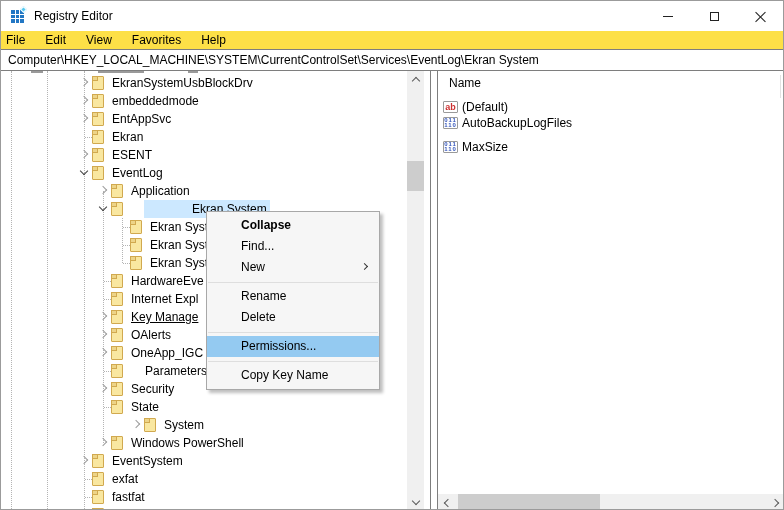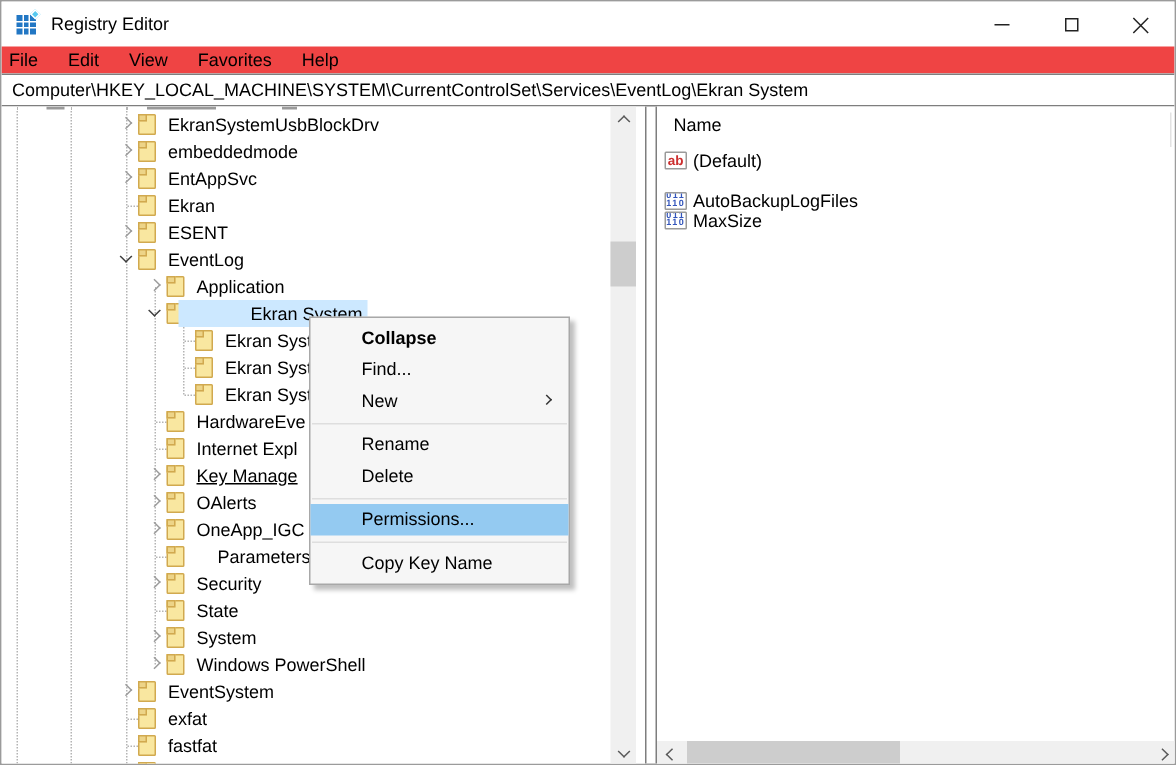--- a/index.html
+++ b/index.html
@@ -20,21 +20,21 @@
     border:1px solid #fff;transform:rotate(45deg);}
   .title-text{position:absolute;left:33px;top:0;line-height:30px;}
   .winbtn{position:absolute;top:0;width:46px;height:30px;display:flex;align-items:center;justify-content:center;}
   .btn-min{right:92px;} .btn-max{right:46px;} .btn-close{right:0;}
   .glyph-min{width:10px;height:1px;background:#222;}
   .glyph-max{width:9px;height:9px;border:1px solid #222;}
   .glyph-close{position:relative;width:11px;height:11px;}
   .glyph-close:before,.glyph-close:after{content:"";position:absolute;left:5px;top:-1px;width:1px;height:14px;background:#222;}
   .glyph-close:before{transform:rotate(45deg);} .glyph-close:after{transform:rotate(-45deg);}
   
-  .menubar{position:absolute;left:0;top:30px;width:100%;height:18px;display:flex;background:#ef4444;}
+  .menubar{position:absolute;left:0;top:30px;width:100%;height:18px;display:flex;background:#fde047;}
   .menubar .mb-item{padding:0 10px;line-height:18px;}
   .menubar .mb-item:first-child{padding-left:5px;}
   
   .addressbar{position:absolute;left:0;top:48px;width:100%;height:22px;background:#fff;
     border-top:1px solid #7e7e7e;border-bottom:1px solid #7e7e7e;}
   .addressbar input{position:absolute;left:0;top:0;width:100%;height:100%;border:none;outline:none;
     padding:0 0 0 7px;font:12px "Liberation Sans",sans-serif;color:#000;background:transparent;}
   
   .body{position:absolute;left:0;top:70px;width:100%;height:440px;}
   .pane-left{position:absolute;left:0;top:0;width:430px;height:440px;background:#fff;
@@ -179,21 +179,21 @@
             <span class="tlabel" style="left: 108px;">EventLog</span>
           </div>
           <div class="trow" style="top: 111px;">
             <span class="chev closed" style="left: 99px;"></span>
             <span class="key-icon" style="left: 110px;"></span>
             <span class="tlabel" style="left: 127px;">Application</span>
           </div>
           <div class="trow" style="top: 129px;">
             <span class="chev open" style="left: 99px;"></span>
             <span class="key-icon" style="left: 110px;"></span>
-            <span class="tlabel sel" style="left: 118px; padding-left: 48px;">Ekran System</span>
+            <span class="tlabel sel" style="left: 143px; padding-left: 48px;">Ekran System</span>
           </div>
           <div class="trow" style="top: 147px;">
             <span class="lstub" style="left: 122px;"></span>
             <span class="key-icon" style="left: 129px;"></span>
             <span class="tlabel" style="left: 146px;">Ekran Syst</span>
           </div>
           <div class="trow" style="top: 165px;">
             <span class="lstub" style="left: 122px;"></span>
             <span class="key-icon" style="left: 129px;"></span>
             <span class="tlabel" style="left: 146px;">Ekran Syst</span>
@@ -236,21 +236,21 @@
           <div class="trow" style="top: 309px;">
             <span class="chev closed" style="left: 99px;"></span>
             <span class="key-icon" style="left: 110px;"></span>
             <span class="tlabel" style="left: 127px;">Security</span>
           </div>
           <div class="trow" style="top: 327px;">
             <span class="lstub" style="left: 103px;"></span>
             <span class="key-icon" style="left: 110px;"></span>
             <span class="tlabel" style="left: 127px;">State</span>
           </div>
-          <div class="trow" style="top: 345px;">
+          <div class="trow" style="top: 345px; margin-left: 33px;">
             <span class="chev closed" style="left: 99px;"></span>
             <span class="key-icon" style="left: 110px;"></span>
             <span class="tlabel" style="left: 127px;">System</span>
           </div>
           <div class="trow" style="top: 363px;">
             <span class="chev closed" style="left: 99px;"></span>
             <span class="key-icon" style="left: 110px;"></span>
             <span class="tlabel" style="left: 127px;">Windows PowerShell</span>
           </div>
           <div class="trow" style="top: 381px;">
@@ -284,21 +284,21 @@
     </div>
 
     <div class="pane-right">
       <div class="col-header">Name</div>
       <div class="col-divider"></div>
       <div id="value-rows">
           <div class="vrow" style="top: 26px;">
             <span class="vicon str">ab</span>
             <span class="vlabel">(Default)</span>
           </div>
-          <div class="vrow" style="top: 53px;">
+          <div class="vrow" style="top: 42px;">
             <span class="vicon dwd">
               <div>011</div>
               <div>110</div>
             </span>
             <span class="vlabel">AutoBackupLogFiles</span>
           </div>
           <div class="vrow" style="top: 66px;">
             <span class="vicon dwd">
               <div>011</div>
               <div>110</div>

